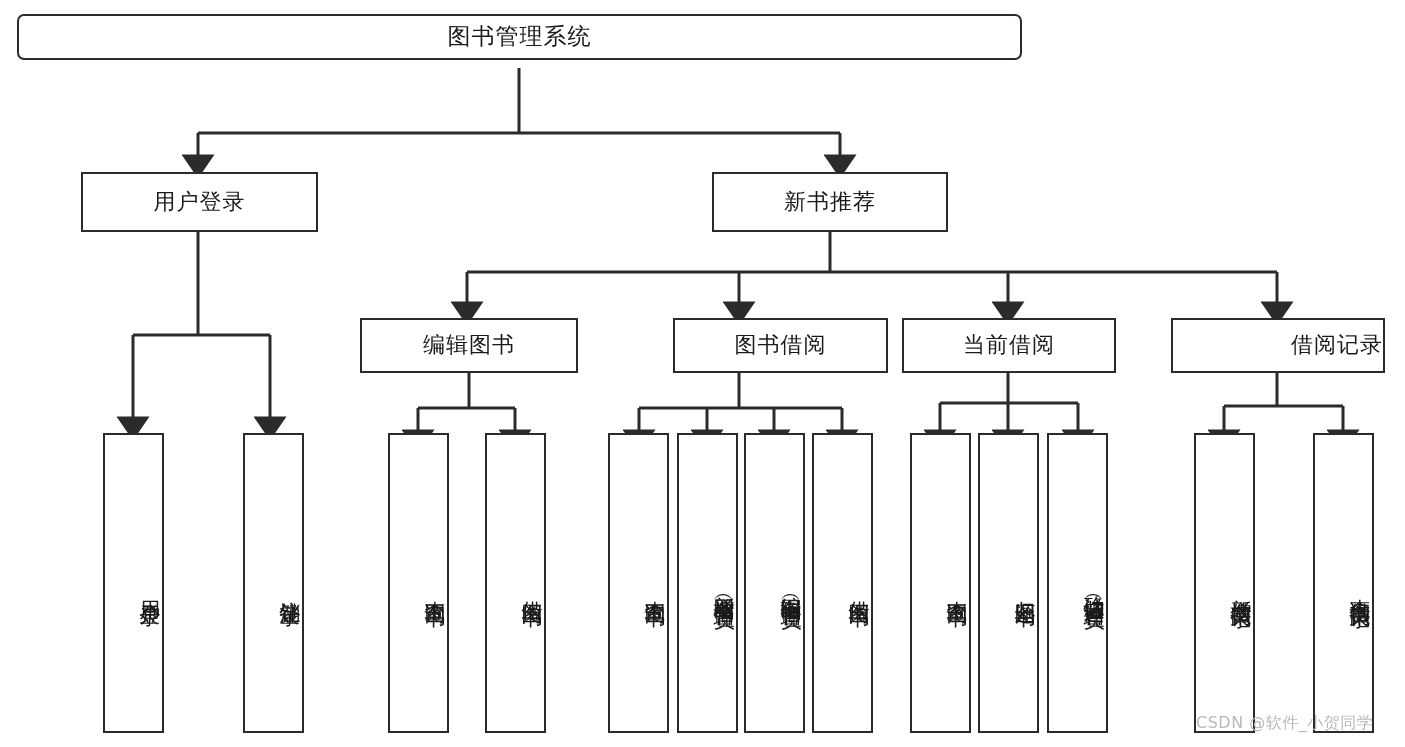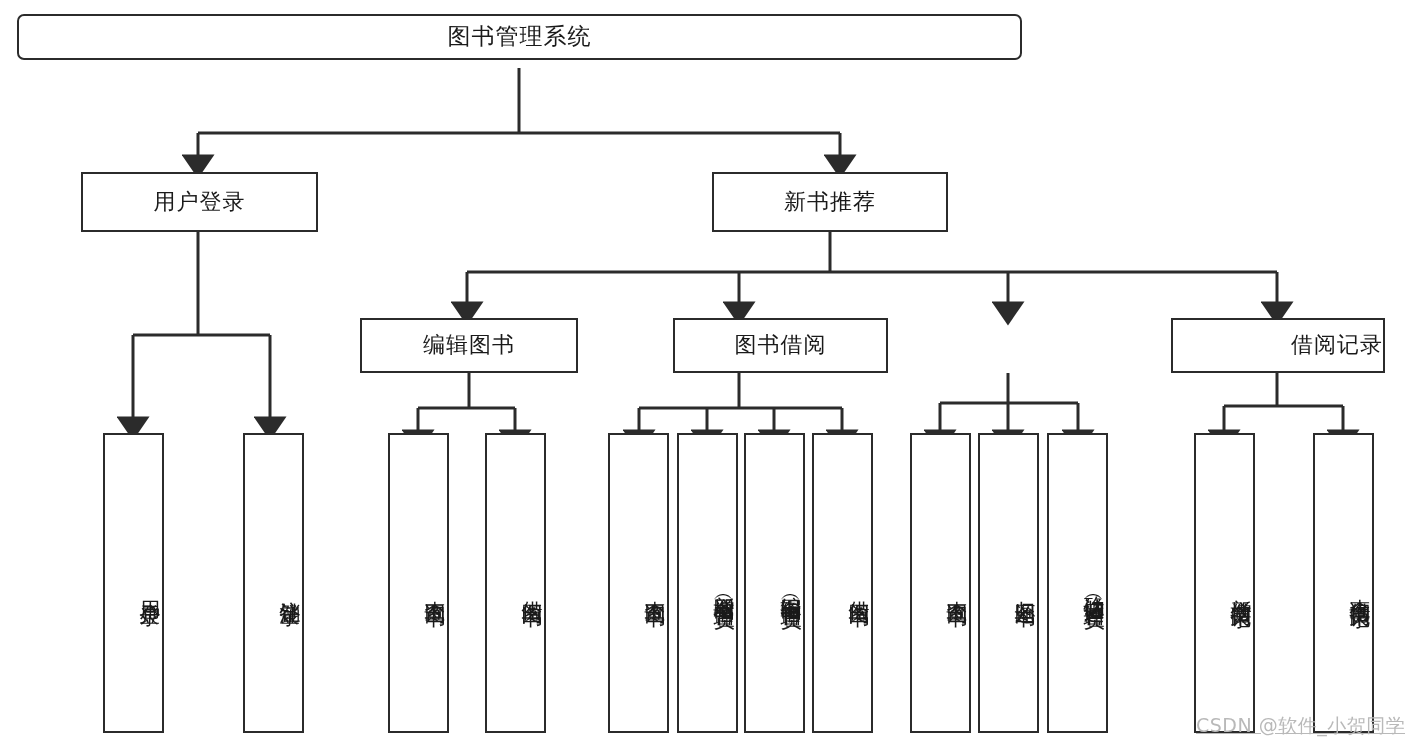--- a/index.html
+++ b/index.html
@@ -54,27 +54,26 @@
     align-items: flex-start;
     justify-content: center;
     white-space: nowrap;
   }
   .node.vert .vtext {
     writing-mode: vertical-rl;
     text-orientation: upright;
   }
   .watermark {
     position: absolute;
-    font-size: 19px;
+    font-size: 16px;
     color: #b9b9b9;
     letter-spacing: 0.5px;
     z-index: 5;
     white-space: nowrap;
     font-family: "DejaVu Sans", "Liberation Sans", sans-serif;
-    text-decoration: underline;
   }
 </style>
 </head>
 <body>
 
 <div id="canvas">
 
   <svg id="edges" viewBox="0 0 1405 747" xmlns="http://www.w3.org/2000/svg">
     <defs>
       <marker id="arrow" markerWidth="9" markerHeight="11" refX="1.2" refY="5.5" orient="auto" markerUnits="strokeWidth">
@@ -135,20 +134,23 @@
   <div class="node horiz" style="left:712px; top:172px; width:236px; height:60px;">
     <span>新书推荐</span>
   </div>
 
   <div class="node horiz" style="left:360px; top:318px; width:218px; height:55px;">
     <span>编辑图书</span>
   </div>
   <div class="node horiz" style="left:632px; top:318px; width:215px; height:55px;margin-left:41px;">
     <span>图书借阅</span>
   </div>
+  <div class="node horiz" style="left:902px; top:318px; width:214px; height:55px;">
+    <span>当前借阅</span>
+  </div>
   <div class="node horiz" style="left:1171px; top:318px; width:214px; height:55px;justify-content:flex-end;">
     <span>借阅记录</span>
   </div>
 
   <div class="node vert" style="left:103px; top:433px; width:61px; height:300px;">
     <span class="vtext">用户登录</span>
   </div>
   <div class="node vert" style="left:243px; top:433px; width:61px; height:300px;">
     <span class="vtext">注销登录</span>
   </div>

